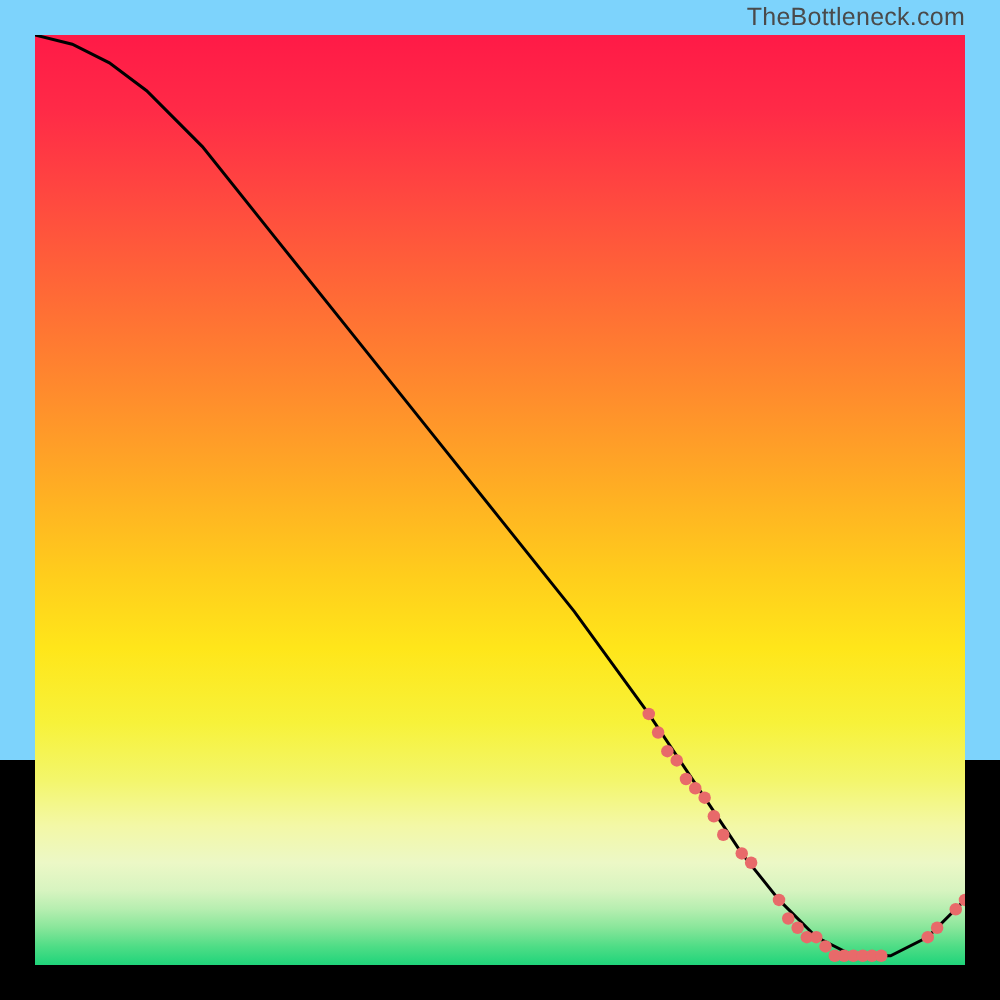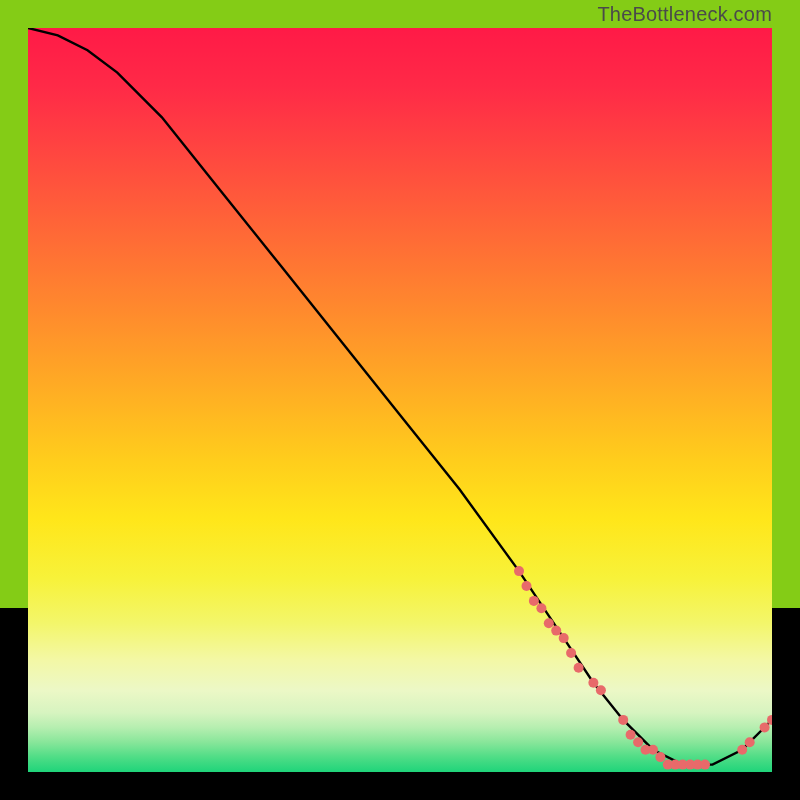--- a/index.html
+++ b/index.html
@@ -7,21 +7,21 @@
     padding: 0;
     width: 800px;
     height: 800px;
     background: #000;
     overflow: hidden;
   }
   .stage {
     position: relative;
     width: 800px;
     height: 608px;
-    background: #84cc16;
+    background: #7dd3fc;
   }
   .plot {
     position: absolute;
     left: 28px;
     top: 28px;
     width: 744px;
     height: 744px;
     overflow: hidden;
   }
   .gradient {

